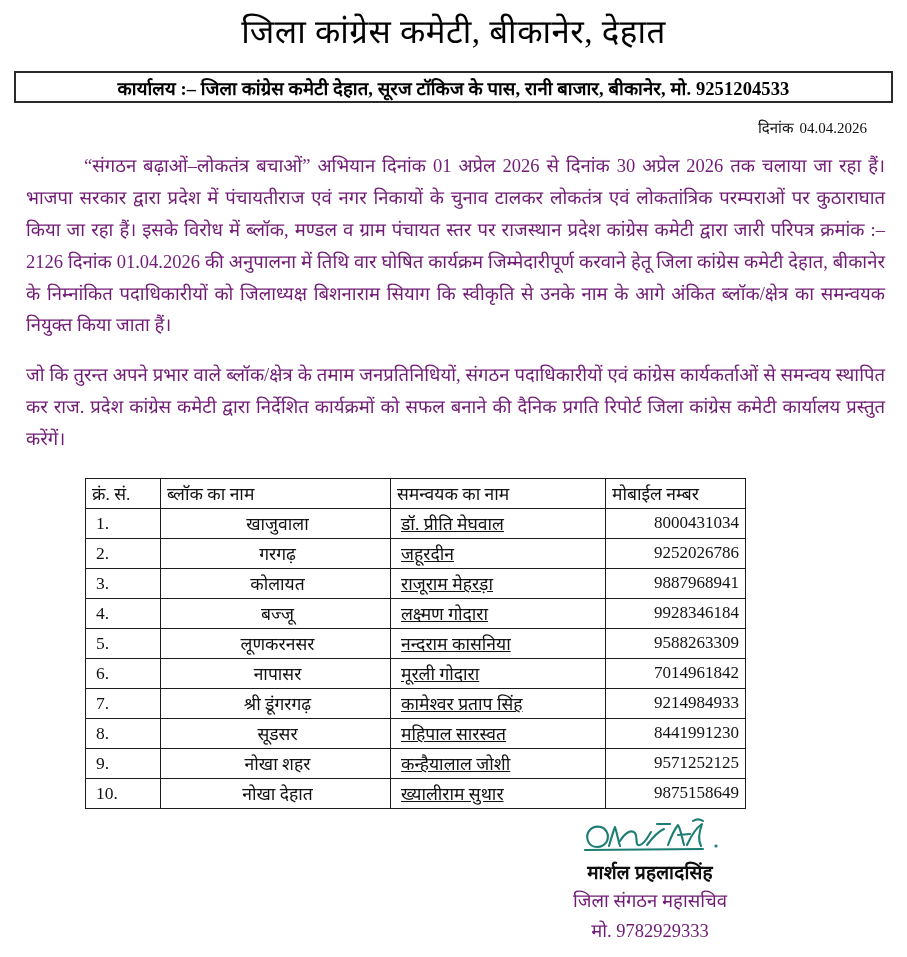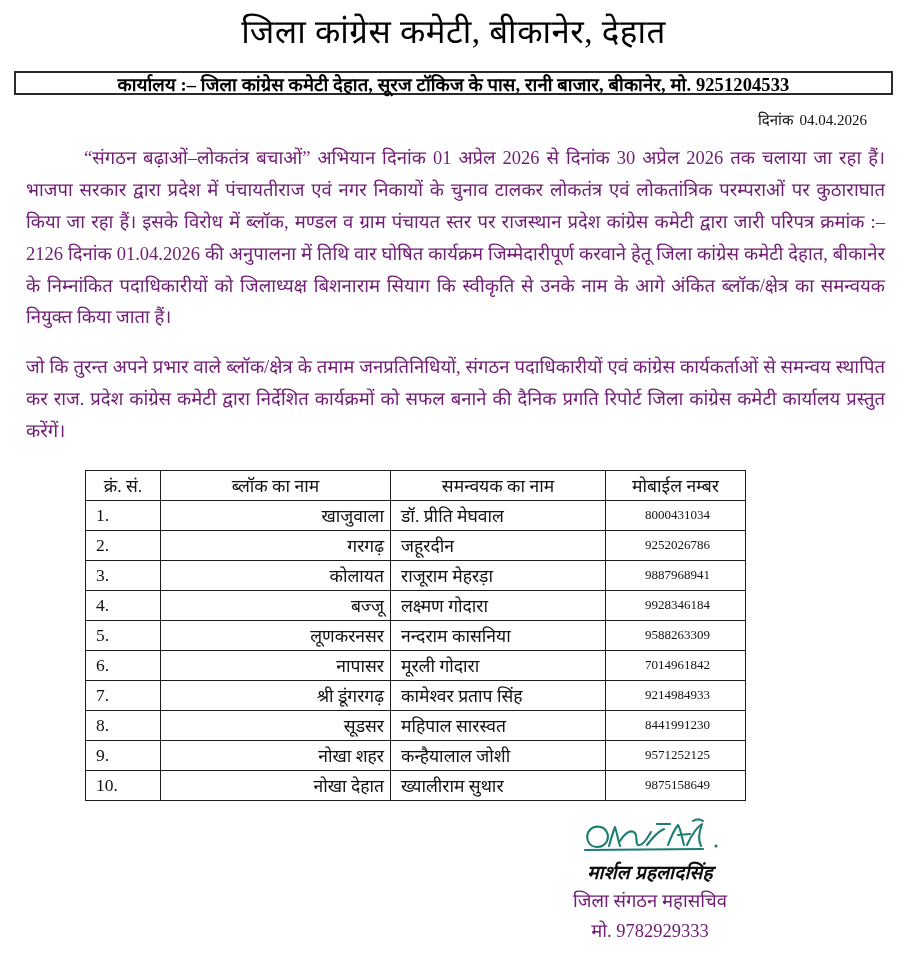--- a/index.html
+++ b/index.html
@@ -35,21 +35,21 @@
     padding-top: 12px;
     padding-bottom: 6px;
     line-height: 1.25;
     color: #000;
   }
 
   
   .office-box {
     margin: 12px 14px 0 14px;
     border: 2px solid #2a2a2a;
-    height: 24px;
+    height: 32px;
     display: flex;
     align-items: center;
     justify-content: center;
     box-sizing: border-box;
   }
   .office-box-text {
     font-size: 18.5px;
     font-weight: 700;
     letter-spacing: 0.1px;
     white-space: nowrap;
@@ -94,27 +94,27 @@
   }
   table.roster th,
   table.roster td {
     border: 1px solid #1c1c1c;
     padding: 2px 6px;
     height: 25px;
     color: #111;
     font-weight: 400;
   }
   table.roster thead th {
-    text-align: center;
+    text-align: left;
     font-weight: 400;
   }
   table.roster td.c-sn  { text-align: left;   padding-left: 10px; }
-  table.roster td.c-blk { text-align: right;   padding-left: 10px; }
-  table.roster td.c-nam { text-align: left;   padding-left: 10px; }
-  table.roster td.c-mob { text-align: center;   padding-left: 10px; font-size: 13px; }
+  table.roster td.c-blk { text-align: center;   padding-left: 10px; }
+  table.roster td.c-nam { text-align: left;   padding-left: 10px; text-decoration: underline; }
+  table.roster td.c-mob { text-align: right;   padding-left: 10px; font-size: 17px; }
 
   col.w-sn  { width: 75px; }
   col.w-blk { width: 230px; }
   col.w-nam { width: 215px; }
   col.w-mob { width: 140px; }
 
   
   .sign-block {
     position: absolute;
     right: 92px;
@@ -124,21 +124,20 @@
   }
   .sign-graphic {
     height: 46px;
     position: relative;
     margin-bottom: -2px;
   }
   .sign-graphic svg { display: block; margin: 0 auto; }
   .sign-name {
     font-size: 19px;
     font-weight: 700;
-    font-style: italic;
     letter-spacing: 0.2px;
     line-height: 1.5;
     color: #0d0d0d;
   }
   .sign-line {
     font-size: 18.5px;
     line-height: 1.62;
     color: #701a75;
   }
 </style>

